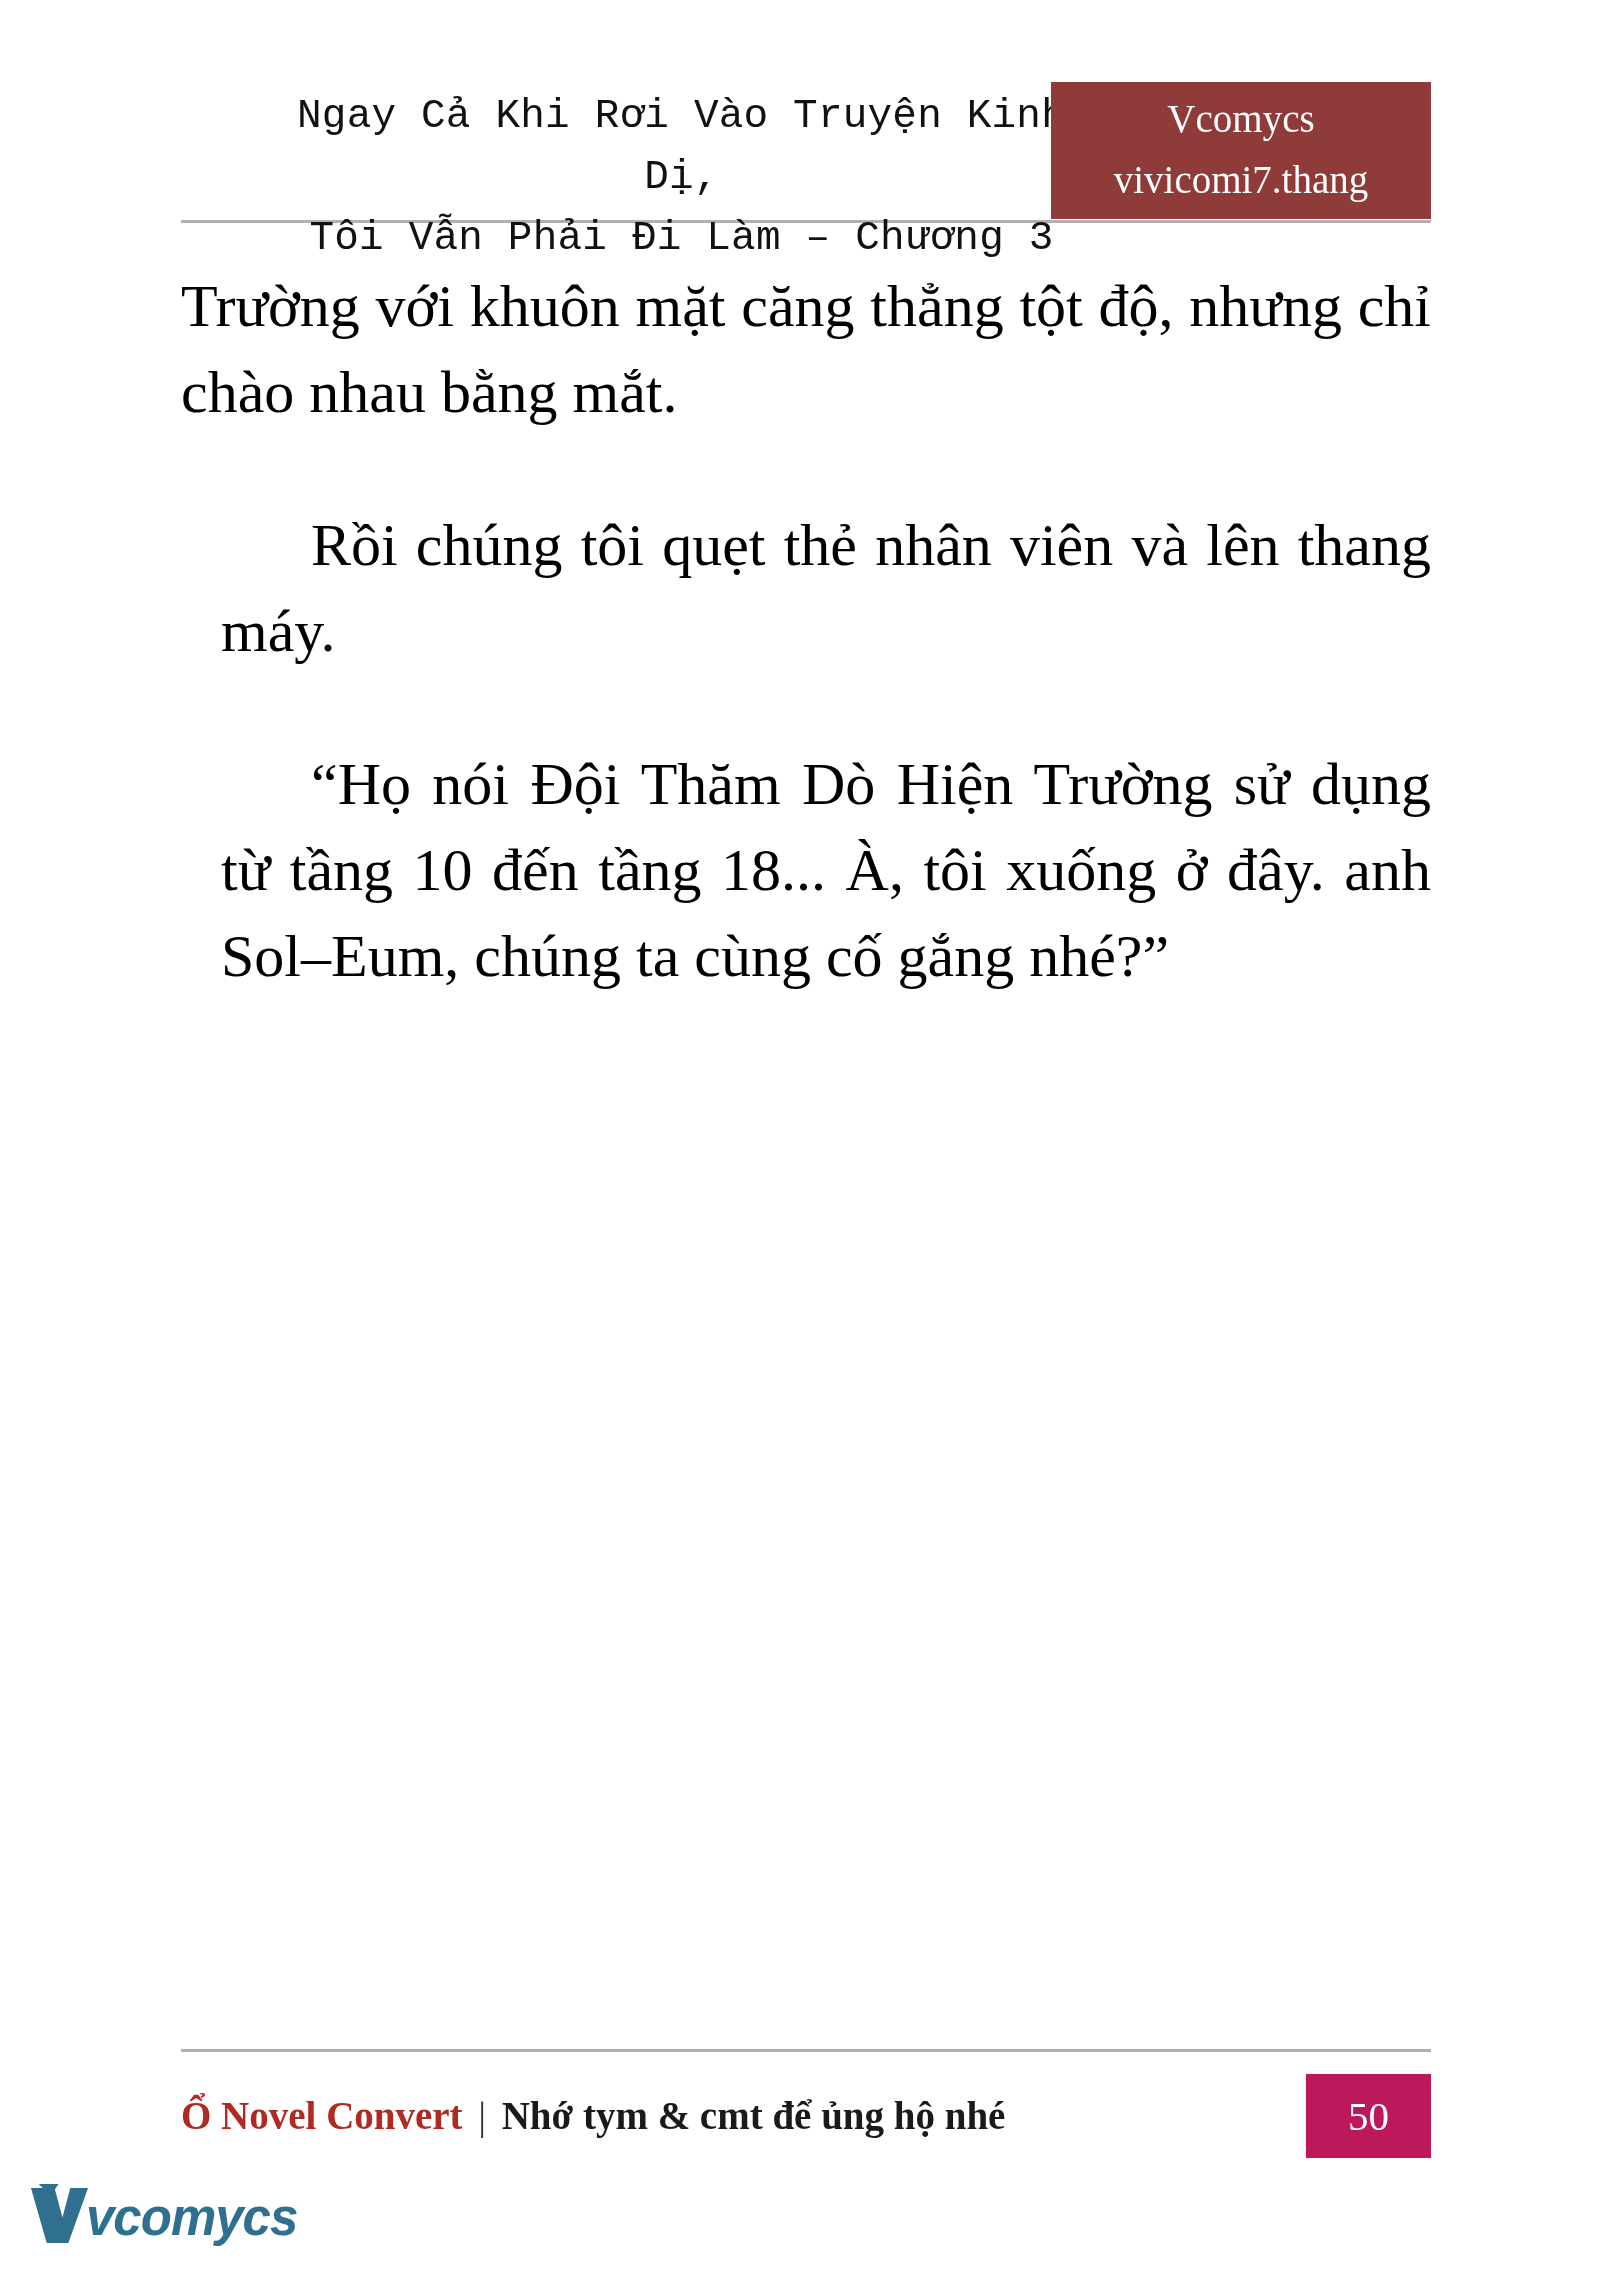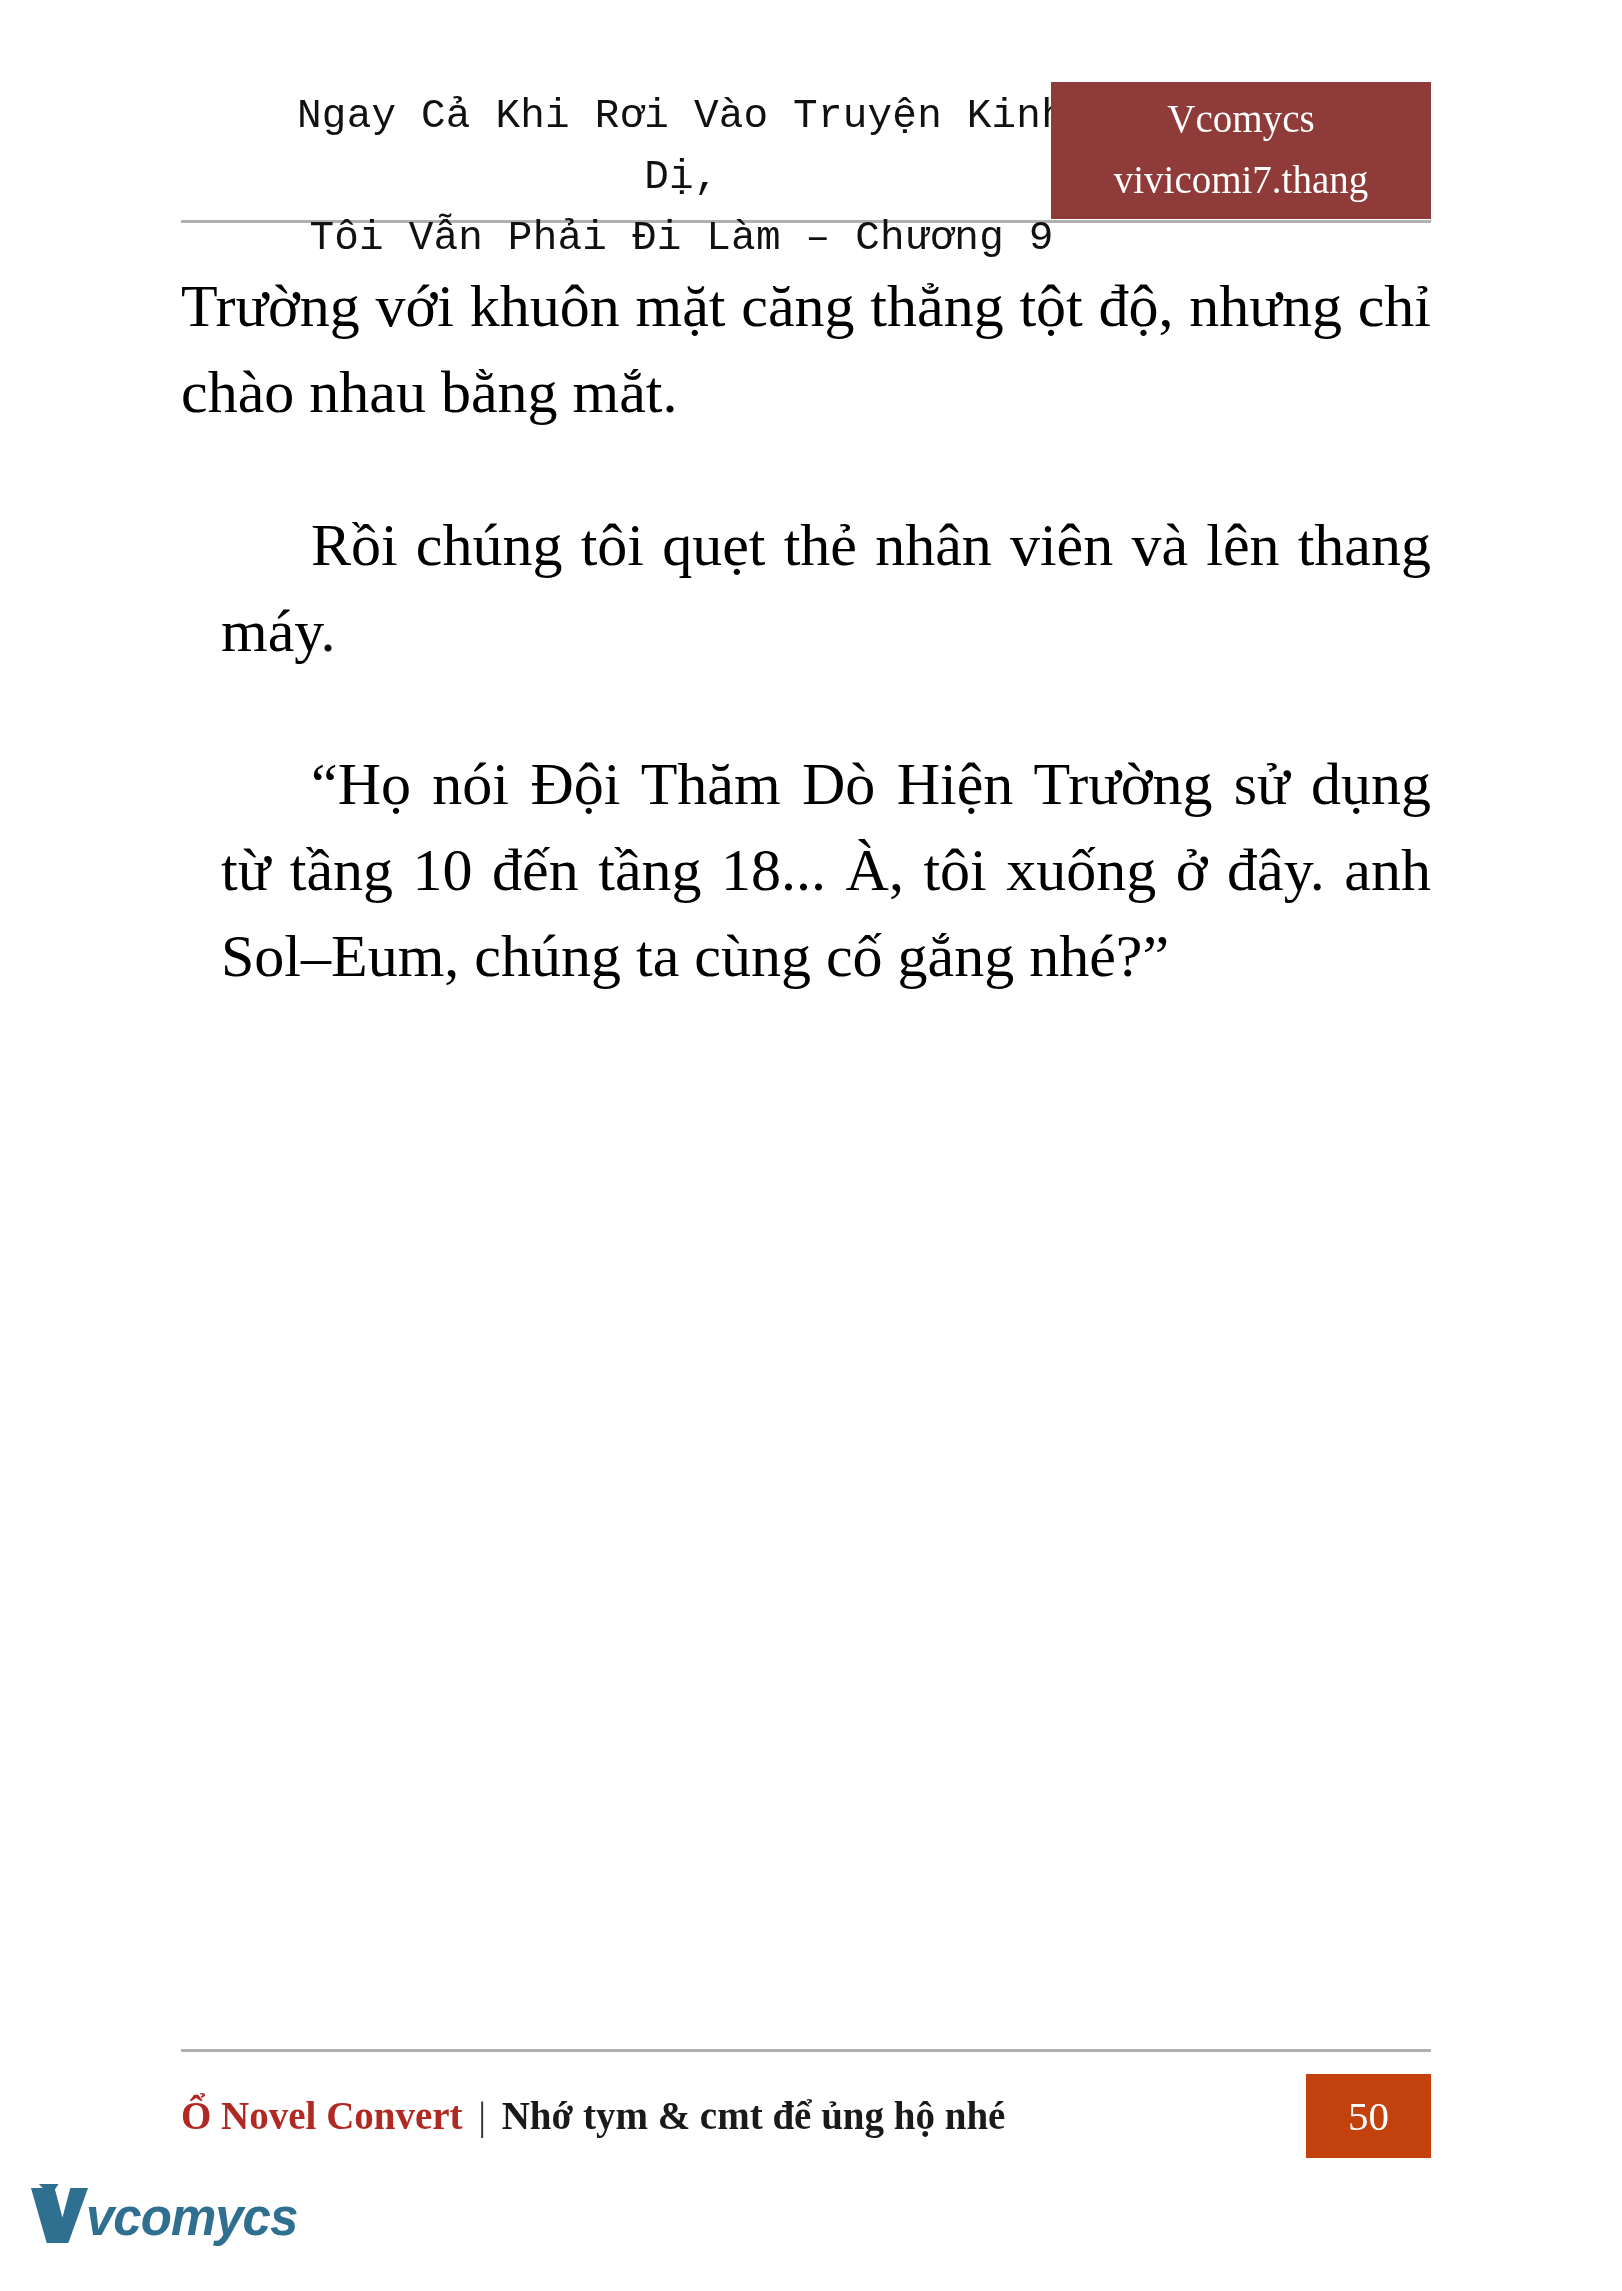--- a/index.html
+++ b/index.html
@@ -125,21 +125,21 @@
     color: #1a1a1a;
     font-weight: bold;
   }
 
   .page-number {
     position: absolute;
     right: 0;
     top: -3.9px;
     width: 125px;
     height: 84px;
-    background: #c2410c;
+    background: #be185d;
     color: #ffffff;
     font-size: 41px;
     line-height: 84px;
     text-align: center;
   }
 
   
   .watermark {
     position: absolute;
     left: 29px;
@@ -167,21 +167,21 @@
   }
 </style>
 </head>
 <body>
 
 <div class="page">
 
   <div class="header">
     <div class="header-title">
       <div>Ngay Cả Khi Rơi Vào Truyện Kinh Dị,</div>
-      <div>Tôi Vẫn Phải Đi Làm – Chương 9</div>
+      <div>Tôi Vẫn Phải Đi Làm – Chương 3</div>
     </div>
     <div class="header-badge">
       <div>Vcomycs</div>
       <div>vivicomi7.thang</div>
     </div>
   </div>
 
   <div class="content">
     <p class="para">Trường với khuôn mặt căng thẳng tột độ, nhưng chỉ chào nhau bằng mắt.</p>
     <p class="para indent">Rồi chúng tôi quẹt thẻ nhân viên và lên thang máy.</p>

